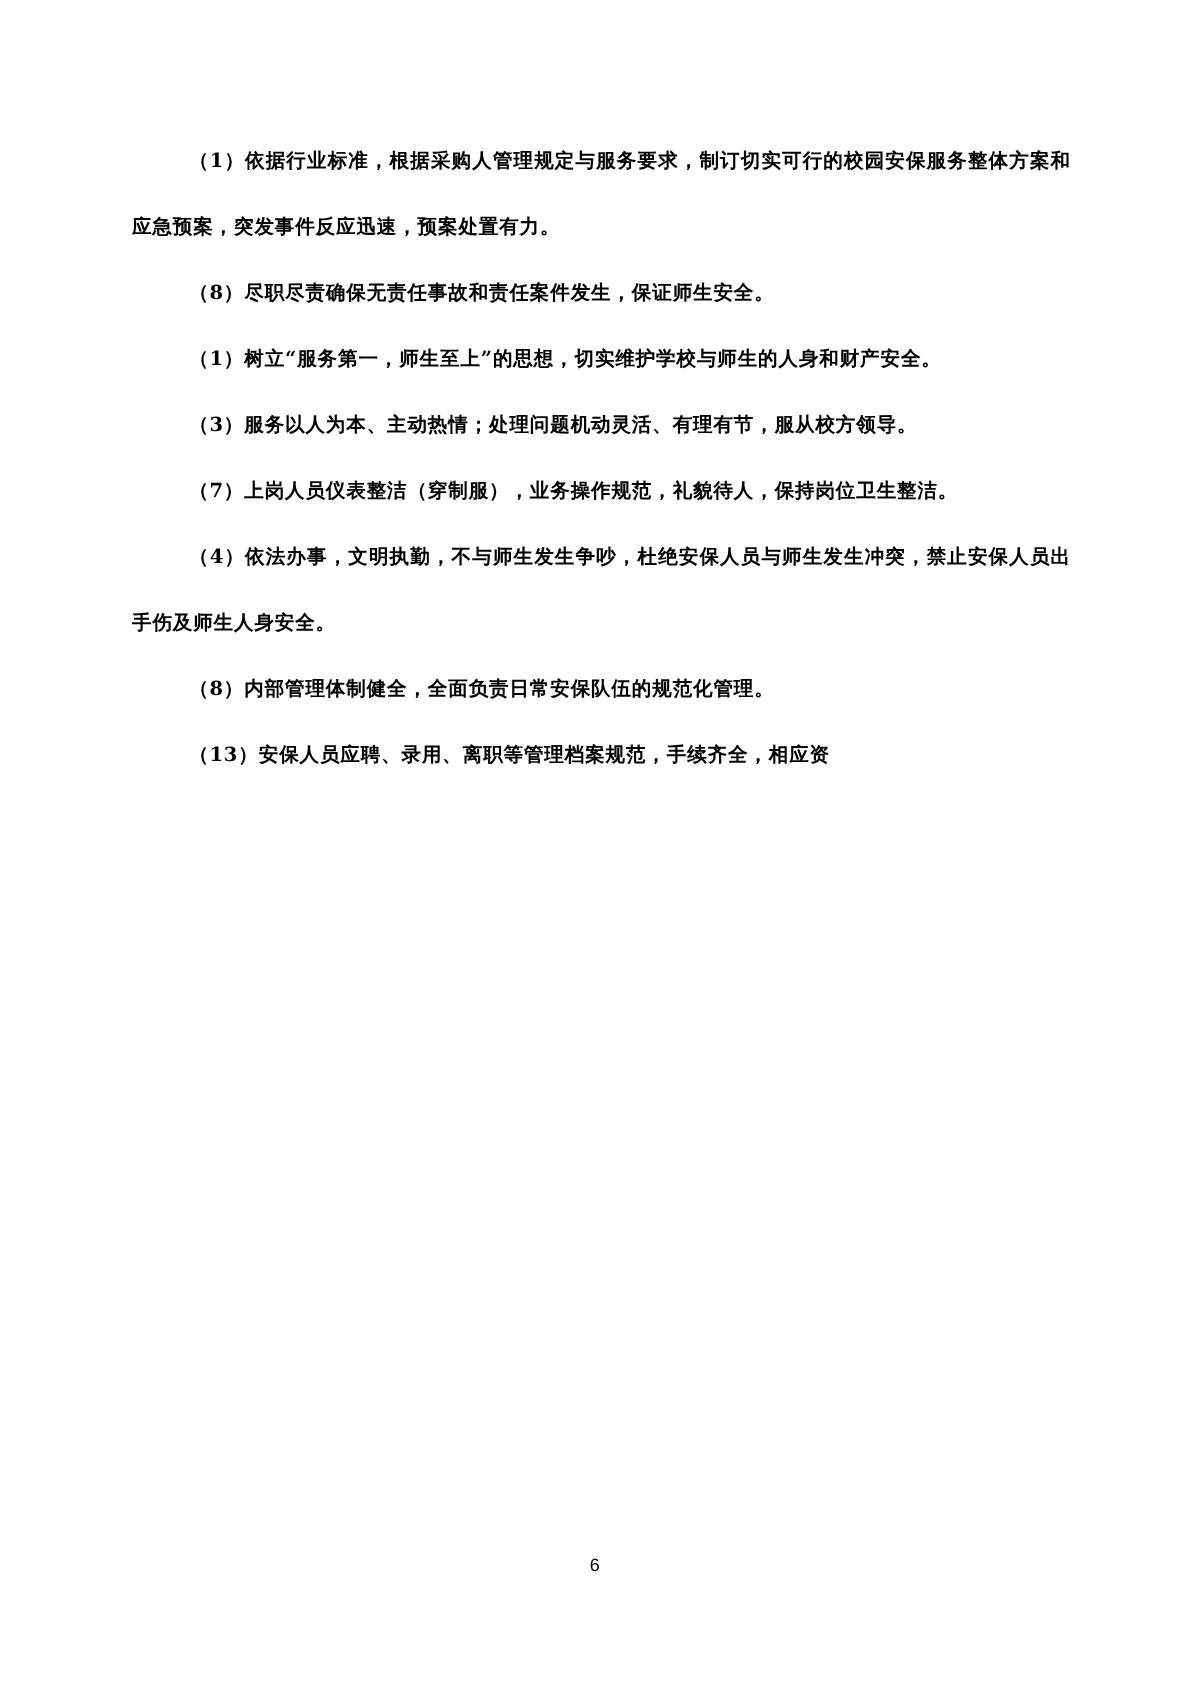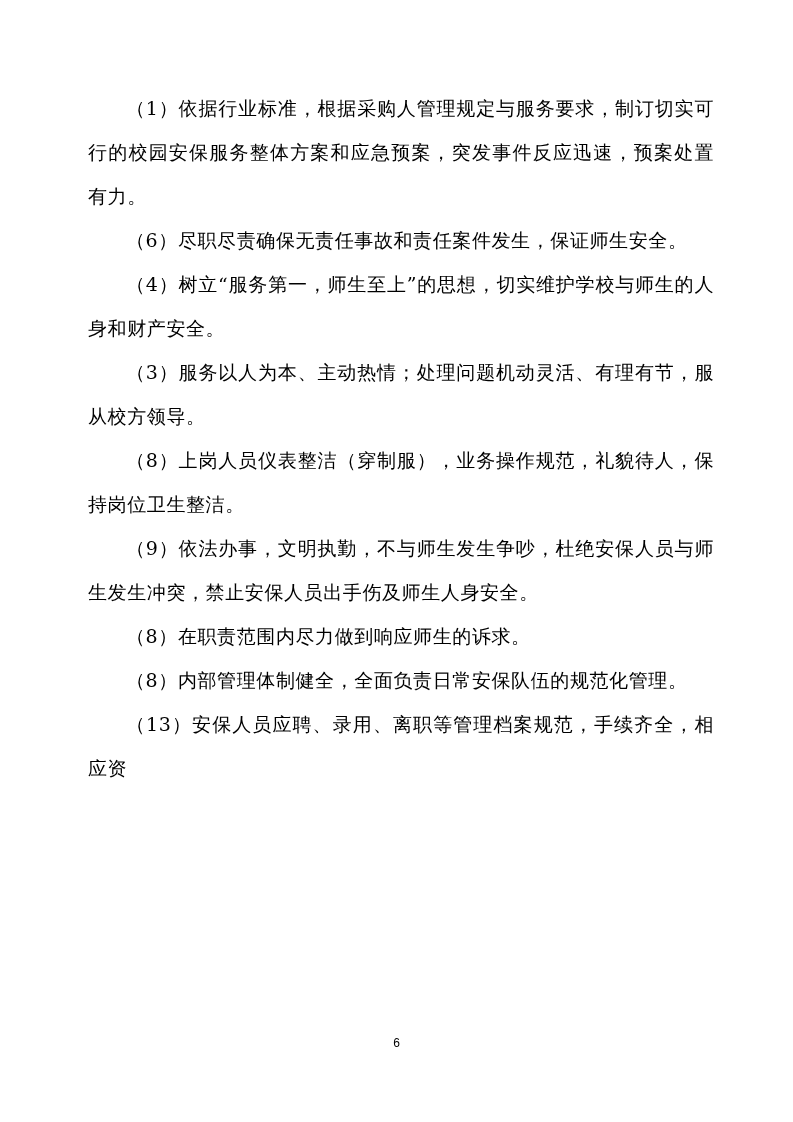--- a/index.html
+++ b/index.html
@@ -15,47 +15,47 @@
       font-family: "DejaVu Serif", "Liberation Serif", serif;
       color: #000000;
     }
     .page-body {
       position: absolute;
       left: 88px;
       top: 86px;
       width: 626px;
     }
     .para {
-      font-size: 19px;
+      font-size: 13px;
       line-height: 44px;
       margin: 0;
       text-indent: 38px;
       text-align: justify;
       letter-spacing: 0.6px;
       word-break: break-all;
+      font-weight: bold;
     }
     .page-number {
       position: absolute;
       left: 0;
       width: 793px;
       top: 1036px;
       text-align: center;
       font-family: "Liberation Sans", "DejaVu Sans", sans-serif;
       font-size: 12px;
       color: #000;
     }
   </style>
 </head>
 <body>
 
 <div class="page-body">
   <p class="para">（1）依据行业标准，根据采购人管理规定与服务要求，制订切实可行的校园安保服务整体方案和应急预案，突发事件反应迅速，预案处置有力。</p>
-  <p class="para">（6）尽职尽责确保无责任事故和责任案件发生，保证师生安全。</p>
-  <p class="para">（4）树立“服务第一，师生至上”的思想，切实维护学校与师生的人身和财产安全。</p>
+  <p class="para">（8）尽职尽责确保无责任事故和责任案件发生，保证师生安全。</p>
+  <p class="para">（1）树立“服务第一，师生至上”的思想，切实维护学校与师生的人身和财产安全。</p>
   <p class="para">（3）服务以人为本、主动热情；处理问题机动灵活、有理有节，服从校方领导。</p>
-  <p class="para">（8）上岗人员仪表整洁（穿制服），业务操作规范，礼貌待人，保持岗位卫生整洁。</p>
-  <p class="para">（9）依法办事，文明执勤，不与师生发生争吵，杜绝安保人员与师生发生冲突，禁止安保人员出手伤及师生人身安全。</p>
-  <p class="para">（8）在职责范围内尽力做到响应师生的诉求。</p>
+  <p class="para">（7）上岗人员仪表整洁（穿制服），业务操作规范，礼貌待人，保持岗位卫生整洁。</p>
+  <p class="para">（4）依法办事，文明执勤，不与师生发生争吵，杜绝安保人员与师生发生冲突，禁止安保人员出手伤及师生人身安全。</p>
   <p class="para">（8）内部管理体制健全，全面负责日常安保队伍的规范化管理。</p>
   <p class="para">（13）安保人员应聘、录用、离职等管理档案规范，手续齐全，相应资</p>
 </div>
 
 <div class="page-number">6</div>
 
 </body></html>

